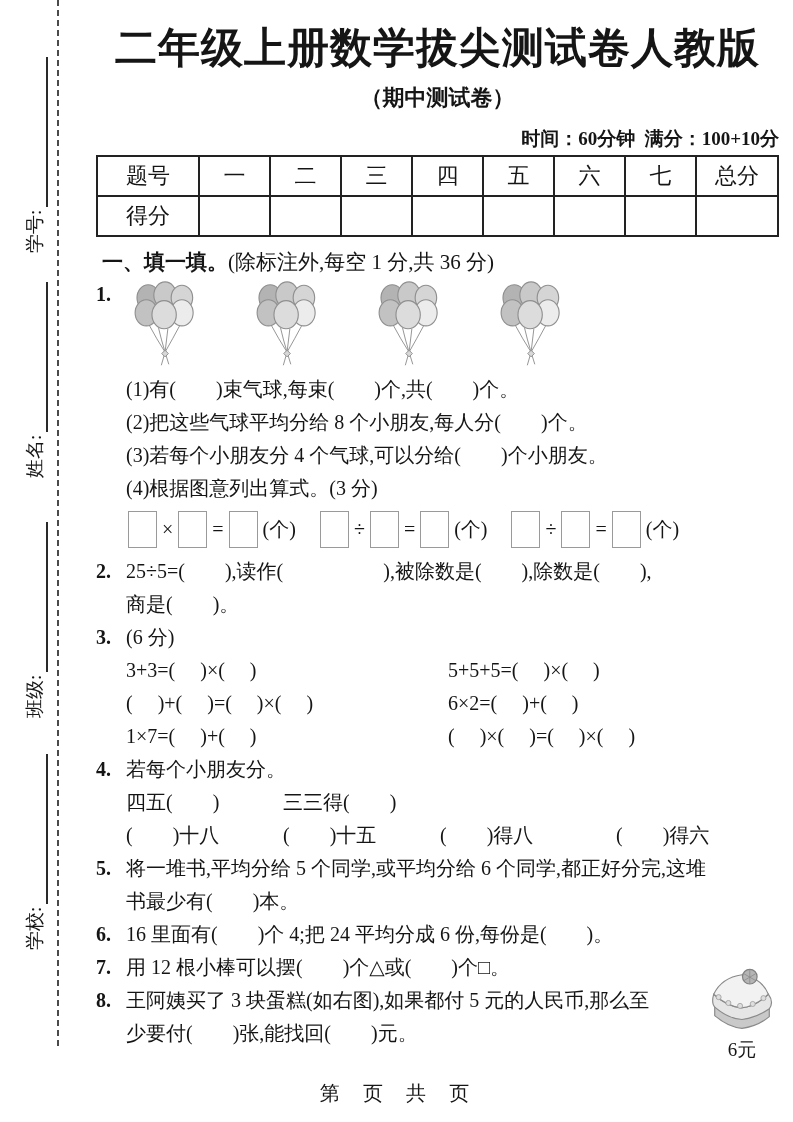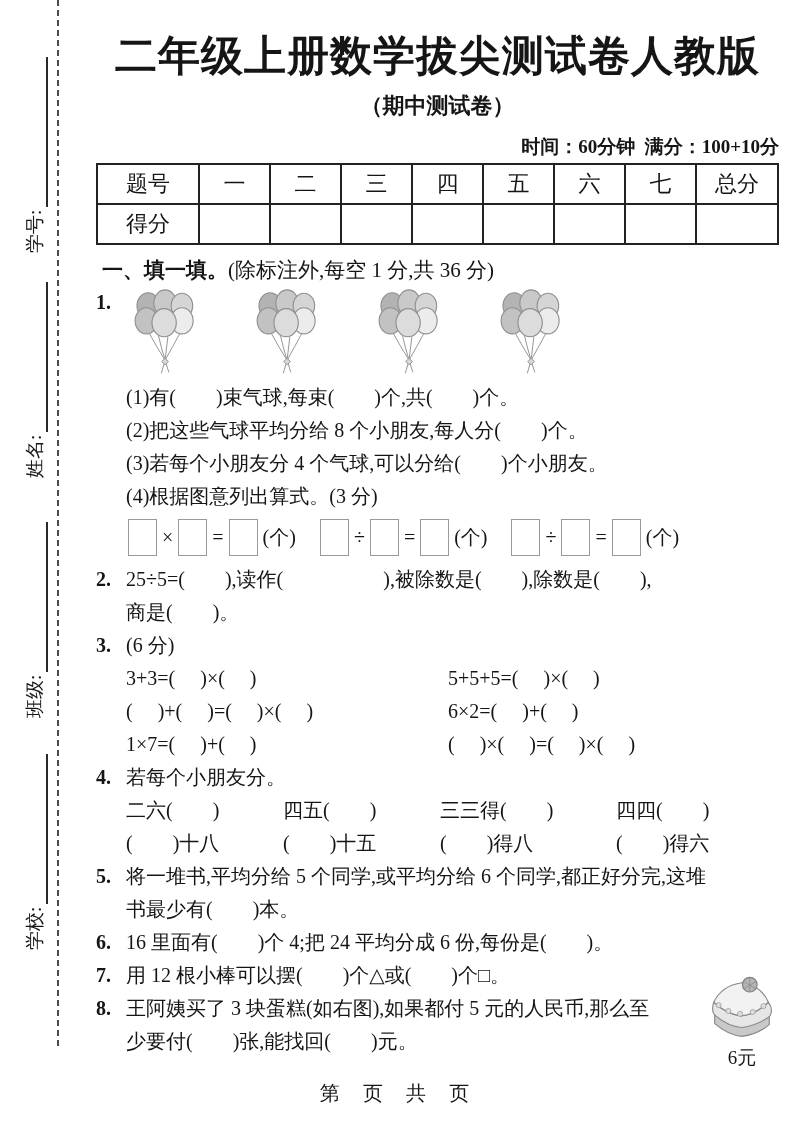--- a/index.html
+++ b/index.html
@@ -7,21 +7,21 @@
         font-family:"Liberation Serif","DejaVu Serif",serif;color:#151515;}
 
   
   .fold-line{position:absolute;left:57px;top:0;height:1046px;width:0;border-left:2px dashed #4a4a4a;}
   .side-field{position:absolute;left:-66px;width:196px;height:32px;display:flex;align-items:flex-end;gap:3px;
               transform:rotate(-90deg);}
   .side-label{font-size:19px;line-height:26px;white-space:nowrap;}
   .side-line{flex:1;height:8px;border-bottom:2px solid #2a2a2a;}
 
   
-  .main{position:absolute;left:96px;top:8px;width:683px;}
+  .main{position:absolute;left:96px;top:0;width:683px;}
   .title{margin-top:22px;text-align:center;font-family:"Liberation Sans","DejaVu Sans",sans-serif;
          font-weight:bold;font-size:42px;line-height:1.25;letter-spacing:1px;}
   .subtitle{margin-top:10px;text-align:center;font-family:"Liberation Sans","DejaVu Sans",sans-serif;
             font-weight:bold;font-size:22px;line-height:1.2;}
   .info{margin-top:18px;text-align:right;font-family:Liberation Serif, serif;
         font-weight:bold;font-size:19px;line-height:1;white-space:pre-wrap;}
 
   
   table.score{border-collapse:collapse;width:100%;margin-top:7px;table-layout:fixed;}
   table.score td{border:2px solid #222;height:36px;text-align:center;vertical-align:middle;
@@ -236,24 +236,22 @@
           <div class="q-line">(     )×(     )=(     )×(     )</div>
         </div>
       </div>
     </div>
 
     <div class="question">
       <span class="qnum">4.</span>
       <div class="qbody">
         <div class="q-line">若每个小朋友分。</div>
         <div class="q4-grid">
-          <div class="q-line">二六(        )</div>
           <div class="q-line">四五(        )</div>
           <div class="q-line">三三得(        )</div>
-          <div class="q-line">四四(        )</div>
         </div>
         <div class="q4-grid">
           <div class="q-line">(        )十八</div>
           <div class="q-line">(        )十五</div>
           <div class="q-line">(        )得八</div>
           <div class="q-line">(        )得六</div>
         </div>
       </div>
     </div>
 

